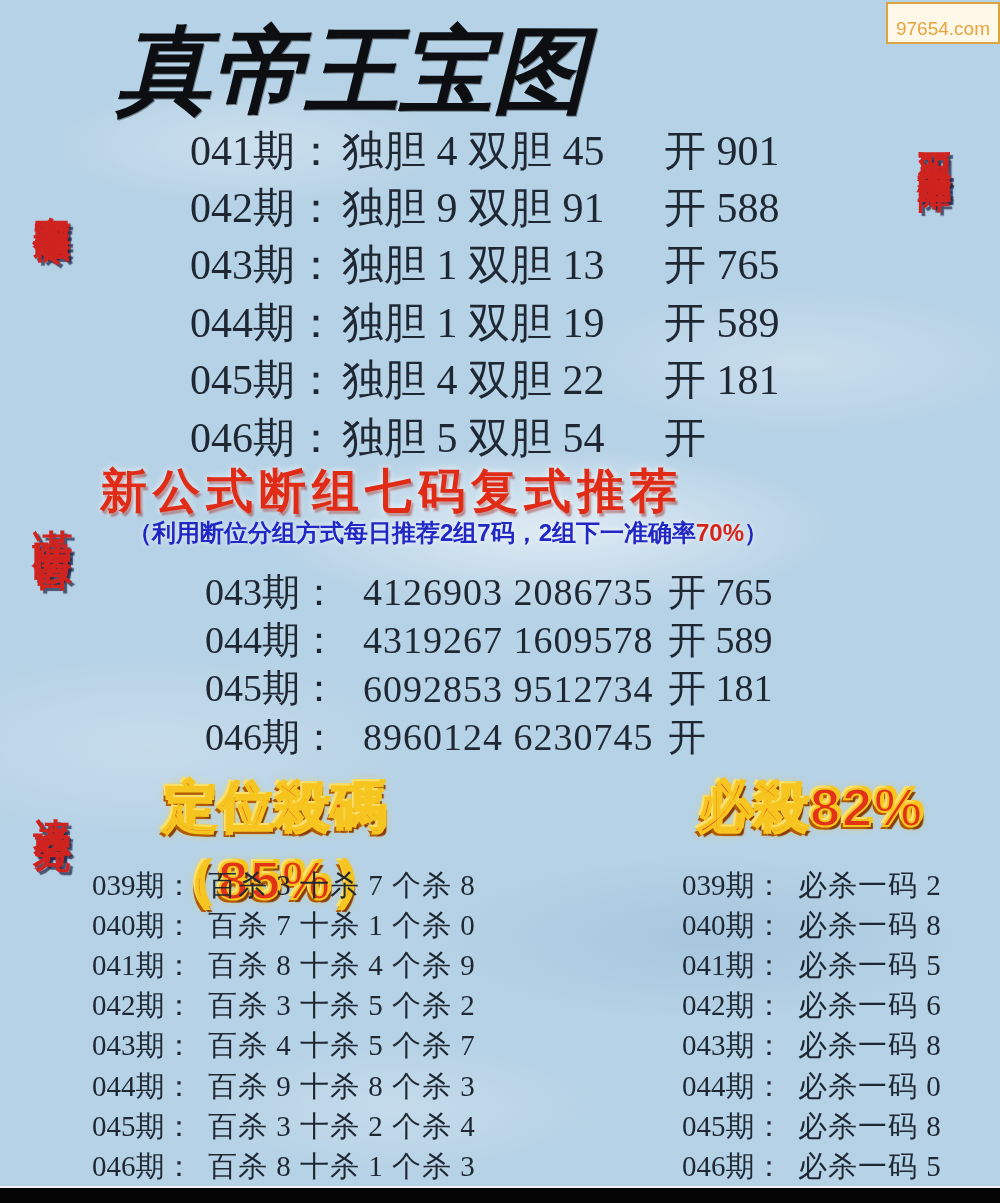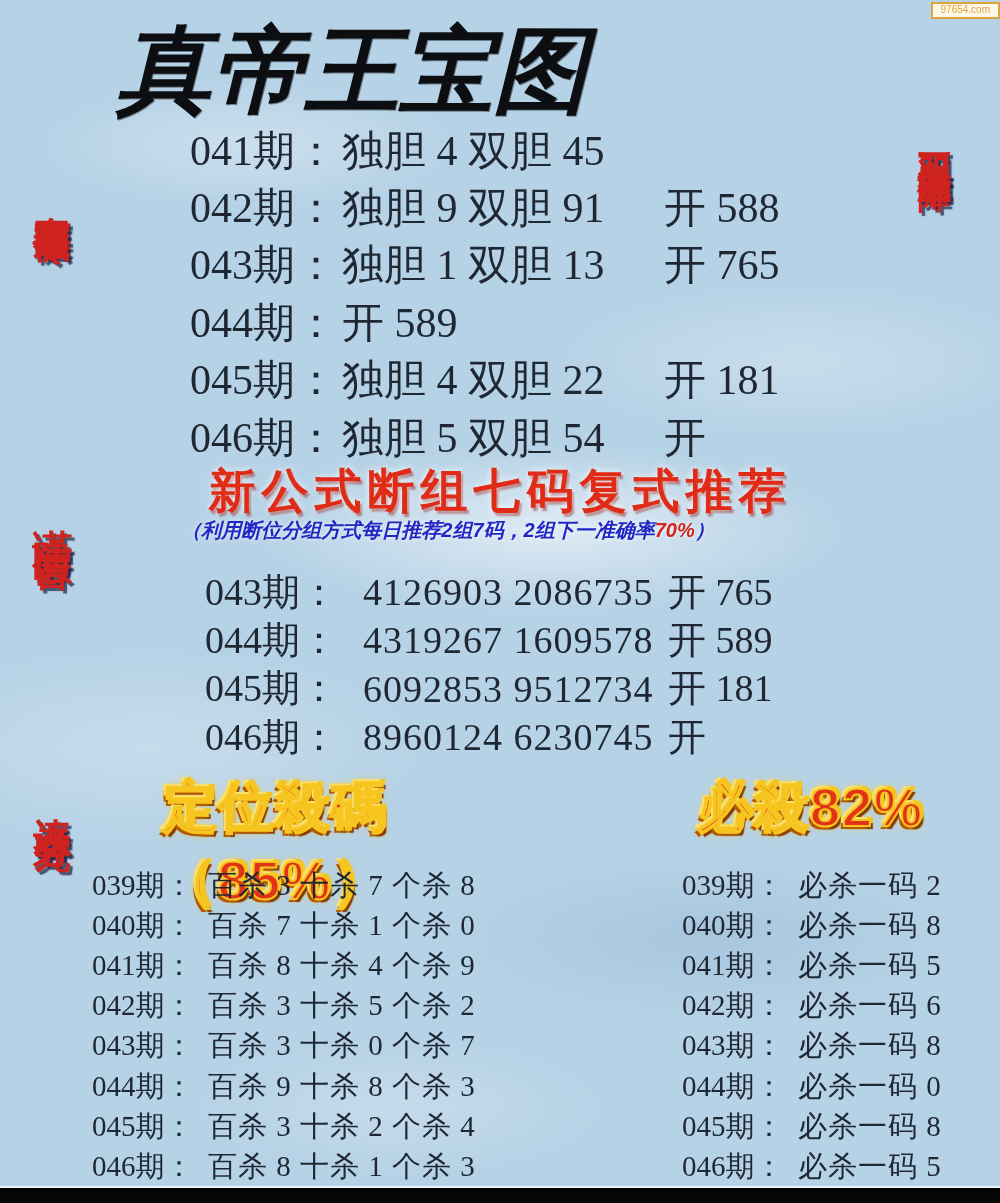--- a/index.html
+++ b/index.html
@@ -24,22 +24,22 @@
       #b6d2e6;
   }
 
   
   .badge {
     position: absolute; top: 2px; right: 0px;
     background: #fdf8e8;
     border: 2px solid #dca43e;
     color: #e7a33c;
     font-family: "Liberation Sans", "DejaVu Sans", sans-serif;
-    font-size: 10px;
-    padding: 0 8px 2px 8px;
+    font-size: 19px;
+    padding: 14px 8px 2px 8px;
   }
 
   
   .title {
     position: absolute; top: 18px; left: 117px; width: 812px; height: 106px;
     display: flex; justify-content: space-between; align-items: center;
     font-size: 94px; font-weight: 900; color: #0c0e12;
     text-shadow: 1px 1px 0 rgba(0,0,0,0.4);
     font-style: italic;
   }
@@ -62,31 +62,31 @@
   
   .dan-block { position: absolute; top: 122px; left: 190px; width: 610px; }
   .dan-row { display: flex; height: 57.4px; align-items: center; font-size: 42px; }
   .dan-row .issue  { width: 152px; }
   .dan-row .body   { width: 322px; }
   .dan-row .result { flex: 1; }
 
   
   .red-header {
     position: absolute; top: 460px; left: 100px; width: 800px;
-    text-align: center;
+    text-align: left;
     font-family: "Liberation Sans", "DejaVu Sans", sans-serif;
     font-size: 47px; font-weight: 900; letter-spacing: 6px;
     color: #e02b17;
     text-shadow: 0 0 7px rgba(255,255,255,0.9), 2px 3px 2px rgba(130,10,10,0.55);
   }
   .sub-header {
     position: absolute; top: 517px; left: 0; width: 896px;
     text-align: center;
     font-family: "Liberation Sans", "DejaVu Sans", sans-serif;
-    font-size: 20px; font-weight: 900; font-style: italic;
+    font-size: 24px; font-weight: 900; 
     color: #2127c4;
     text-shadow: 0 0 5px rgba(255,255,255,0.8);
   }
   .sub-header .hl { color: #d8231a; }
 
   
   .code-block { position: absolute; top: 568px; left: 205px; width: 600px; }
   .code-row { display: flex; height: 48.3px; align-items: center; font-size: 38px; }
   .code-row .issue  { width: 133px; }
   .code-row .codes  { width: 330px; padding-left: 25px; letter-spacing: 1px; }
@@ -134,33 +134,35 @@
 
   <div class="vtext v-left-top">布衣图迷专供</div>
   <div class="vtext v-left-mid">谨防假冒</div>
   <div class="vtext v-left-bottom">违者必究</div>
   <div class="vtext v-right">双胆出一准确率下降</div>
 
   <div class="dan-block">
     <div class="dan-row">
       <span class="issue">041期：</span>
       <span class="body">独胆 4 双胆 45</span>
+      <span class="result">开 901</span>
     </div>
     <div class="dan-row">
       <span class="issue">042期：</span>
       <span class="body">独胆 9 双胆 91</span>
       <span class="result">开 588</span>
     </div>
     <div class="dan-row">
       <span class="issue">043期：</span>
       <span class="body">独胆 1 双胆 13</span>
       <span class="result">开 765</span>
     </div>
     <div class="dan-row">
       <span class="issue">044期：</span>
+      <span class="body">独胆 1 双胆 19</span>
       <span class="result">开 589</span>
     </div>
     <div class="dan-row">
       <span class="issue">045期：</span>
       <span class="body">独胆 4 双胆 22</span>
       <span class="result">开 181</span>
     </div>
     <div class="dan-row">
       <span class="issue">046期：</span>
       <span class="body">独胆 5 双胆 54</span>
@@ -210,21 +212,21 @@
     <div class="kill-row">
       <span class="issue">041期：</span>
       <span class="body">百杀 8 十杀 4 个杀 9</span>
     </div>
     <div class="kill-row">
       <span class="issue">042期：</span>
       <span class="body">百杀 3 十杀 5 个杀 2</span>
     </div>
     <div class="kill-row">
       <span class="issue">043期：</span>
-      <span class="body">百杀 3 十杀 0 个杀 7</span>
+      <span class="body">百杀 4 十杀 5 个杀 7</span>
     </div>
     <div class="kill-row">
       <span class="issue">044期：</span>
       <span class="body">百杀 9 十杀 8 个杀 3</span>
     </div>
     <div class="kill-row">
       <span class="issue">045期：</span>
       <span class="body">百杀 3 十杀 2 个杀 4</span>
     </div>
     <div class="kill-row">

